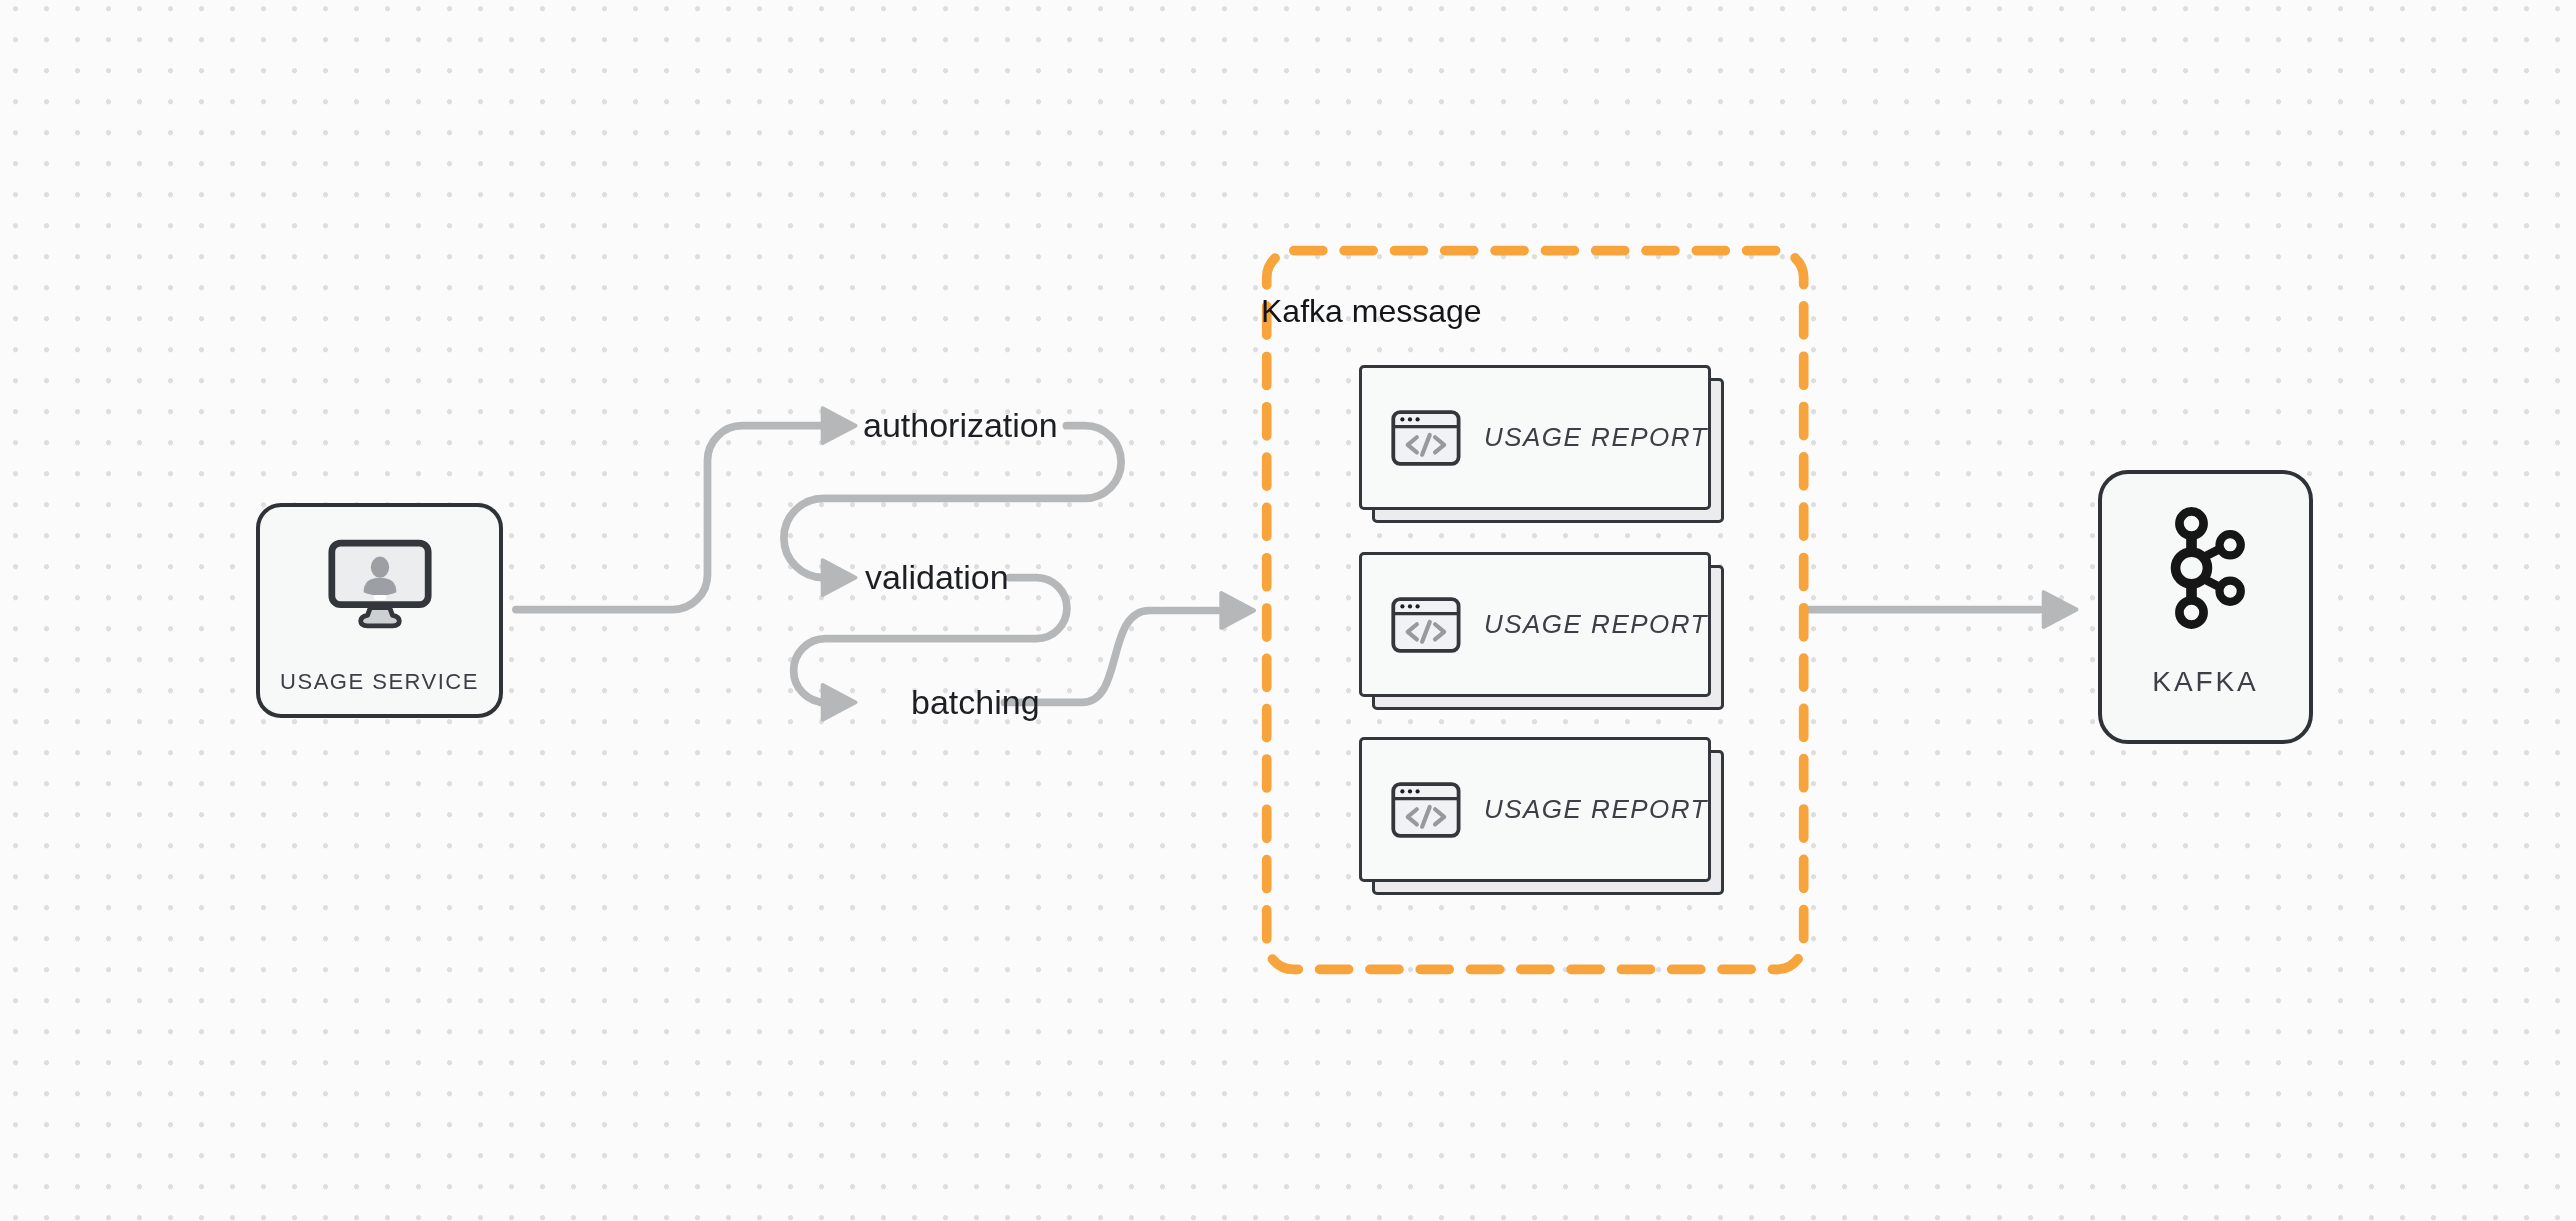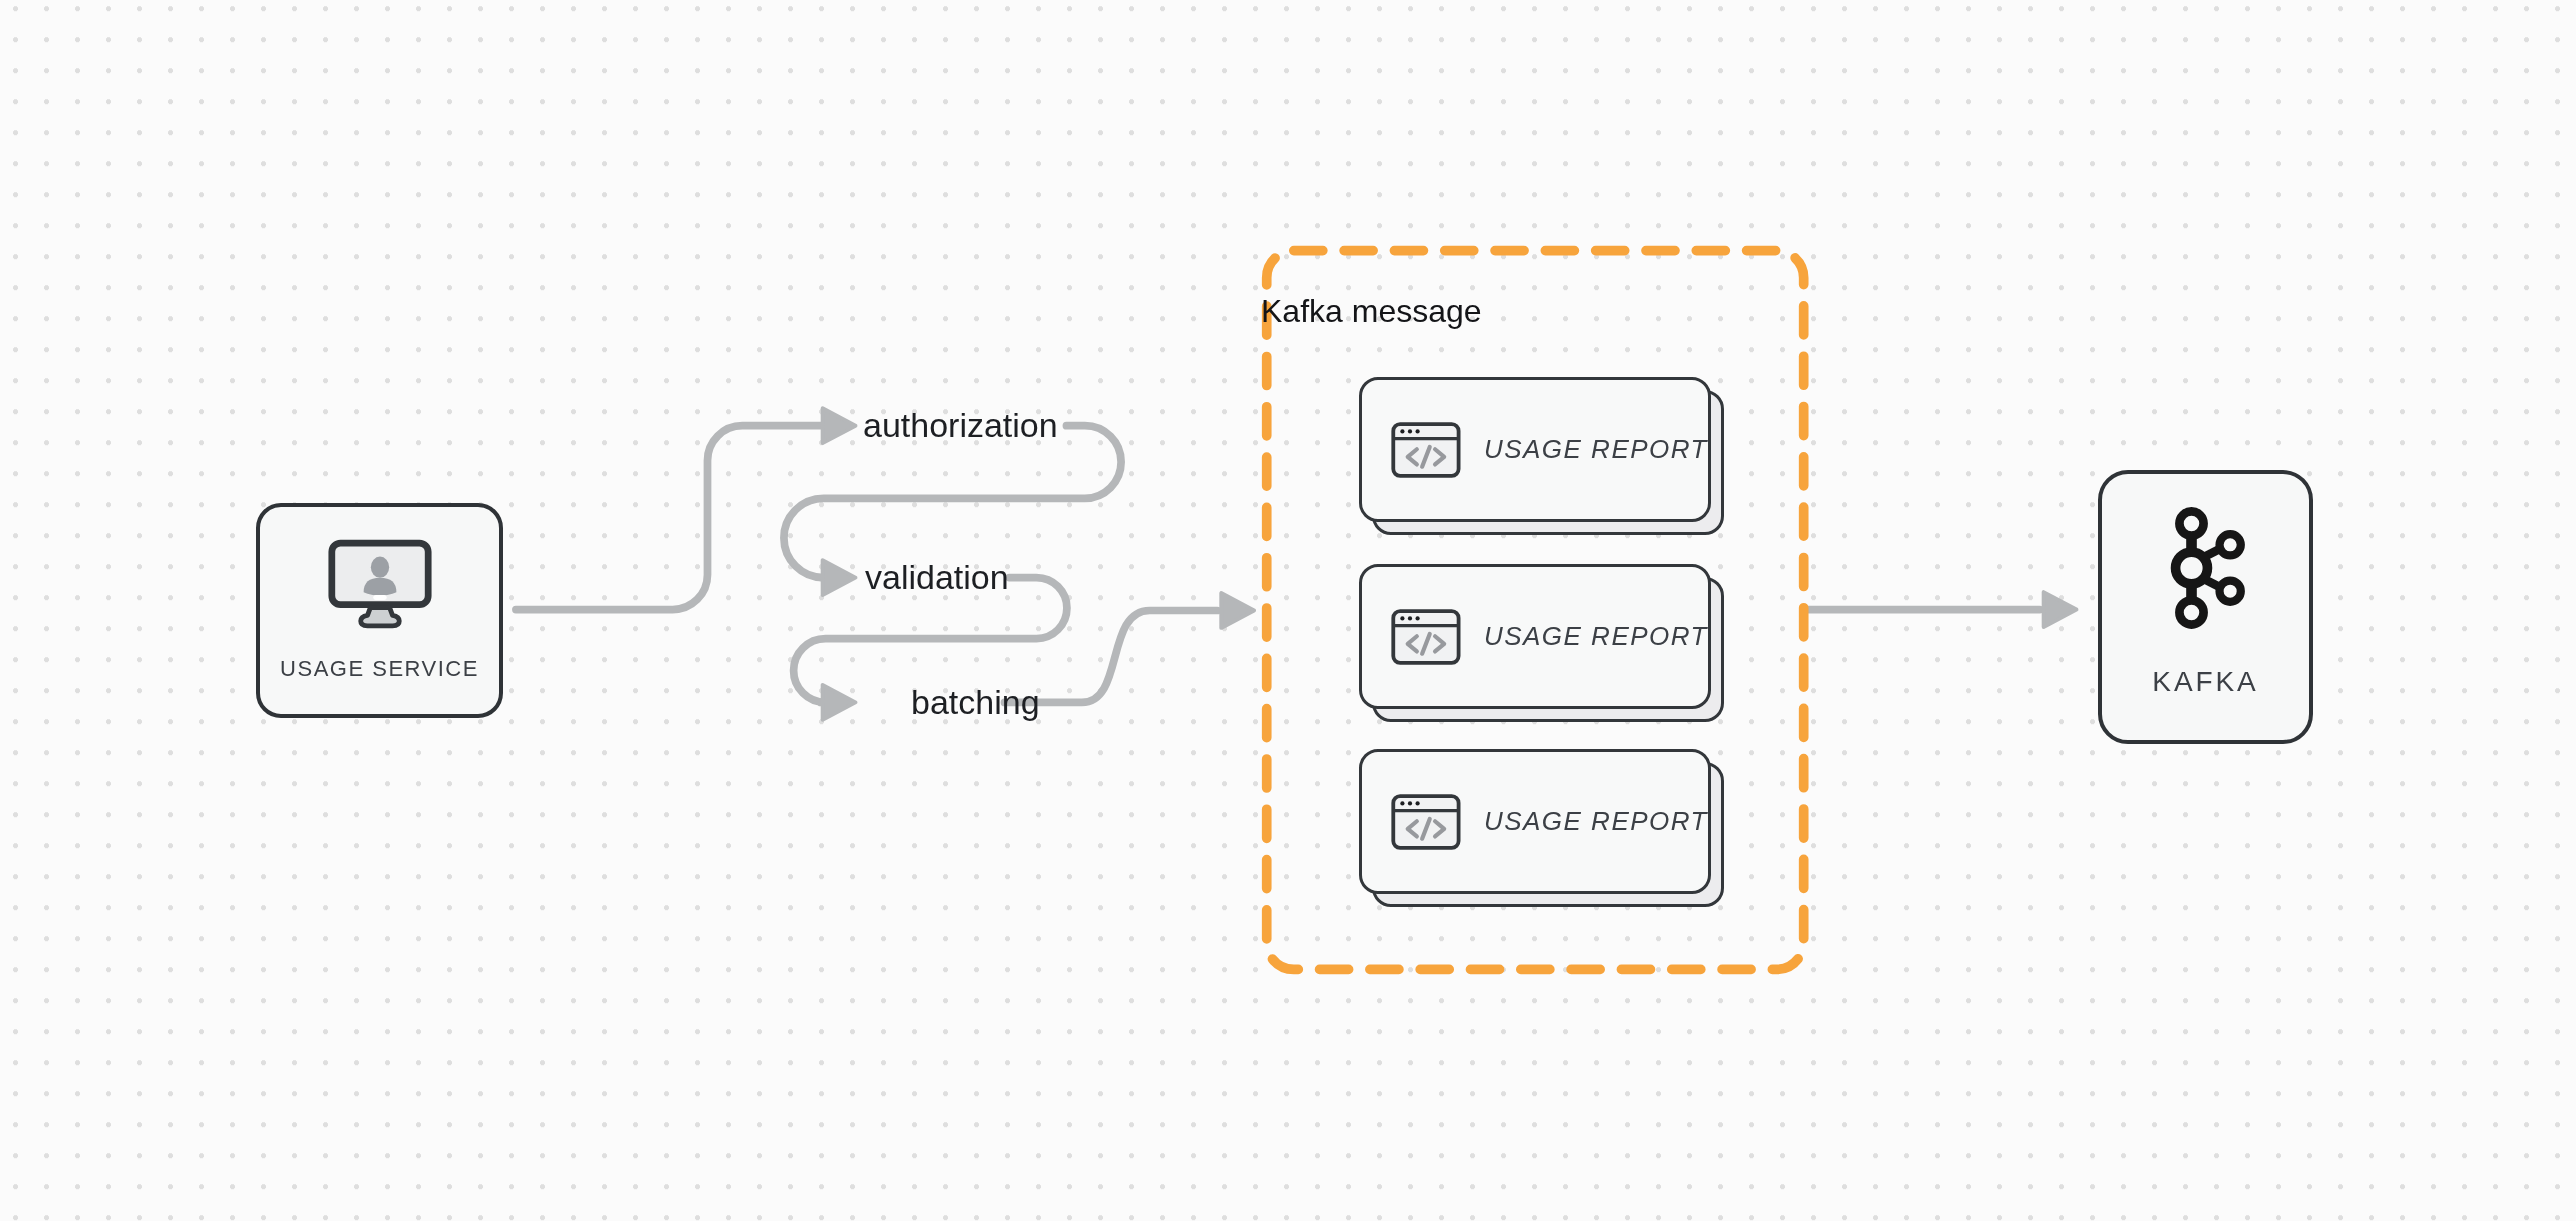--- a/index.html
+++ b/index.html
@@ -36,21 +36,21 @@
     left: 50%;
     transform: translateX(-50%);
   }
   .node-label {
     position: absolute;
     left: 0; right: 0;
     text-align: center;
     color: #3c4046;
     white-space: nowrap;
   }
-  .node-usage-service .node-label { top: 149px; font-size: 22px; letter-spacing: 1.5px; }
+  .node-usage-service .node-label { top: 162px; font-size: 22px; letter-spacing: 1.5px; }
   .node-kafka .node-label { top: 192px; font-size: 28px; letter-spacing: 2.9px; }
 
   .step-label {
     position: absolute;
     height: 37px;
     display: flex;
     align-items: center;
     font-size: 34px;
     color: #1d1f23;
     white-space: nowrap;
@@ -78,23 +78,22 @@
     height: 145px;
   }
   .card-stack-1 { top: 365px; }
   .card-stack-2 { top: 552px; }
   .card-stack-3 { top: 737px; }
   .card-back, .card-front {
     position: absolute;
     width: 100%;
     height: 100%;
     border: 3.9px solid #33373b;
-    border-radius: 19px;
+    border-radius: 5px;
     box-sizing: border-box;
-    margin-top: 12px;
   }
   .card-back  { left: 12.6px; top: 12.6px; background: #ececee; }
   .card-front {
     left: 0; top: 0;
     background: #f8f9f9;
     display: flex;
     align-items: center;
     padding-left: 29px;
     gap: 23px;
   }

